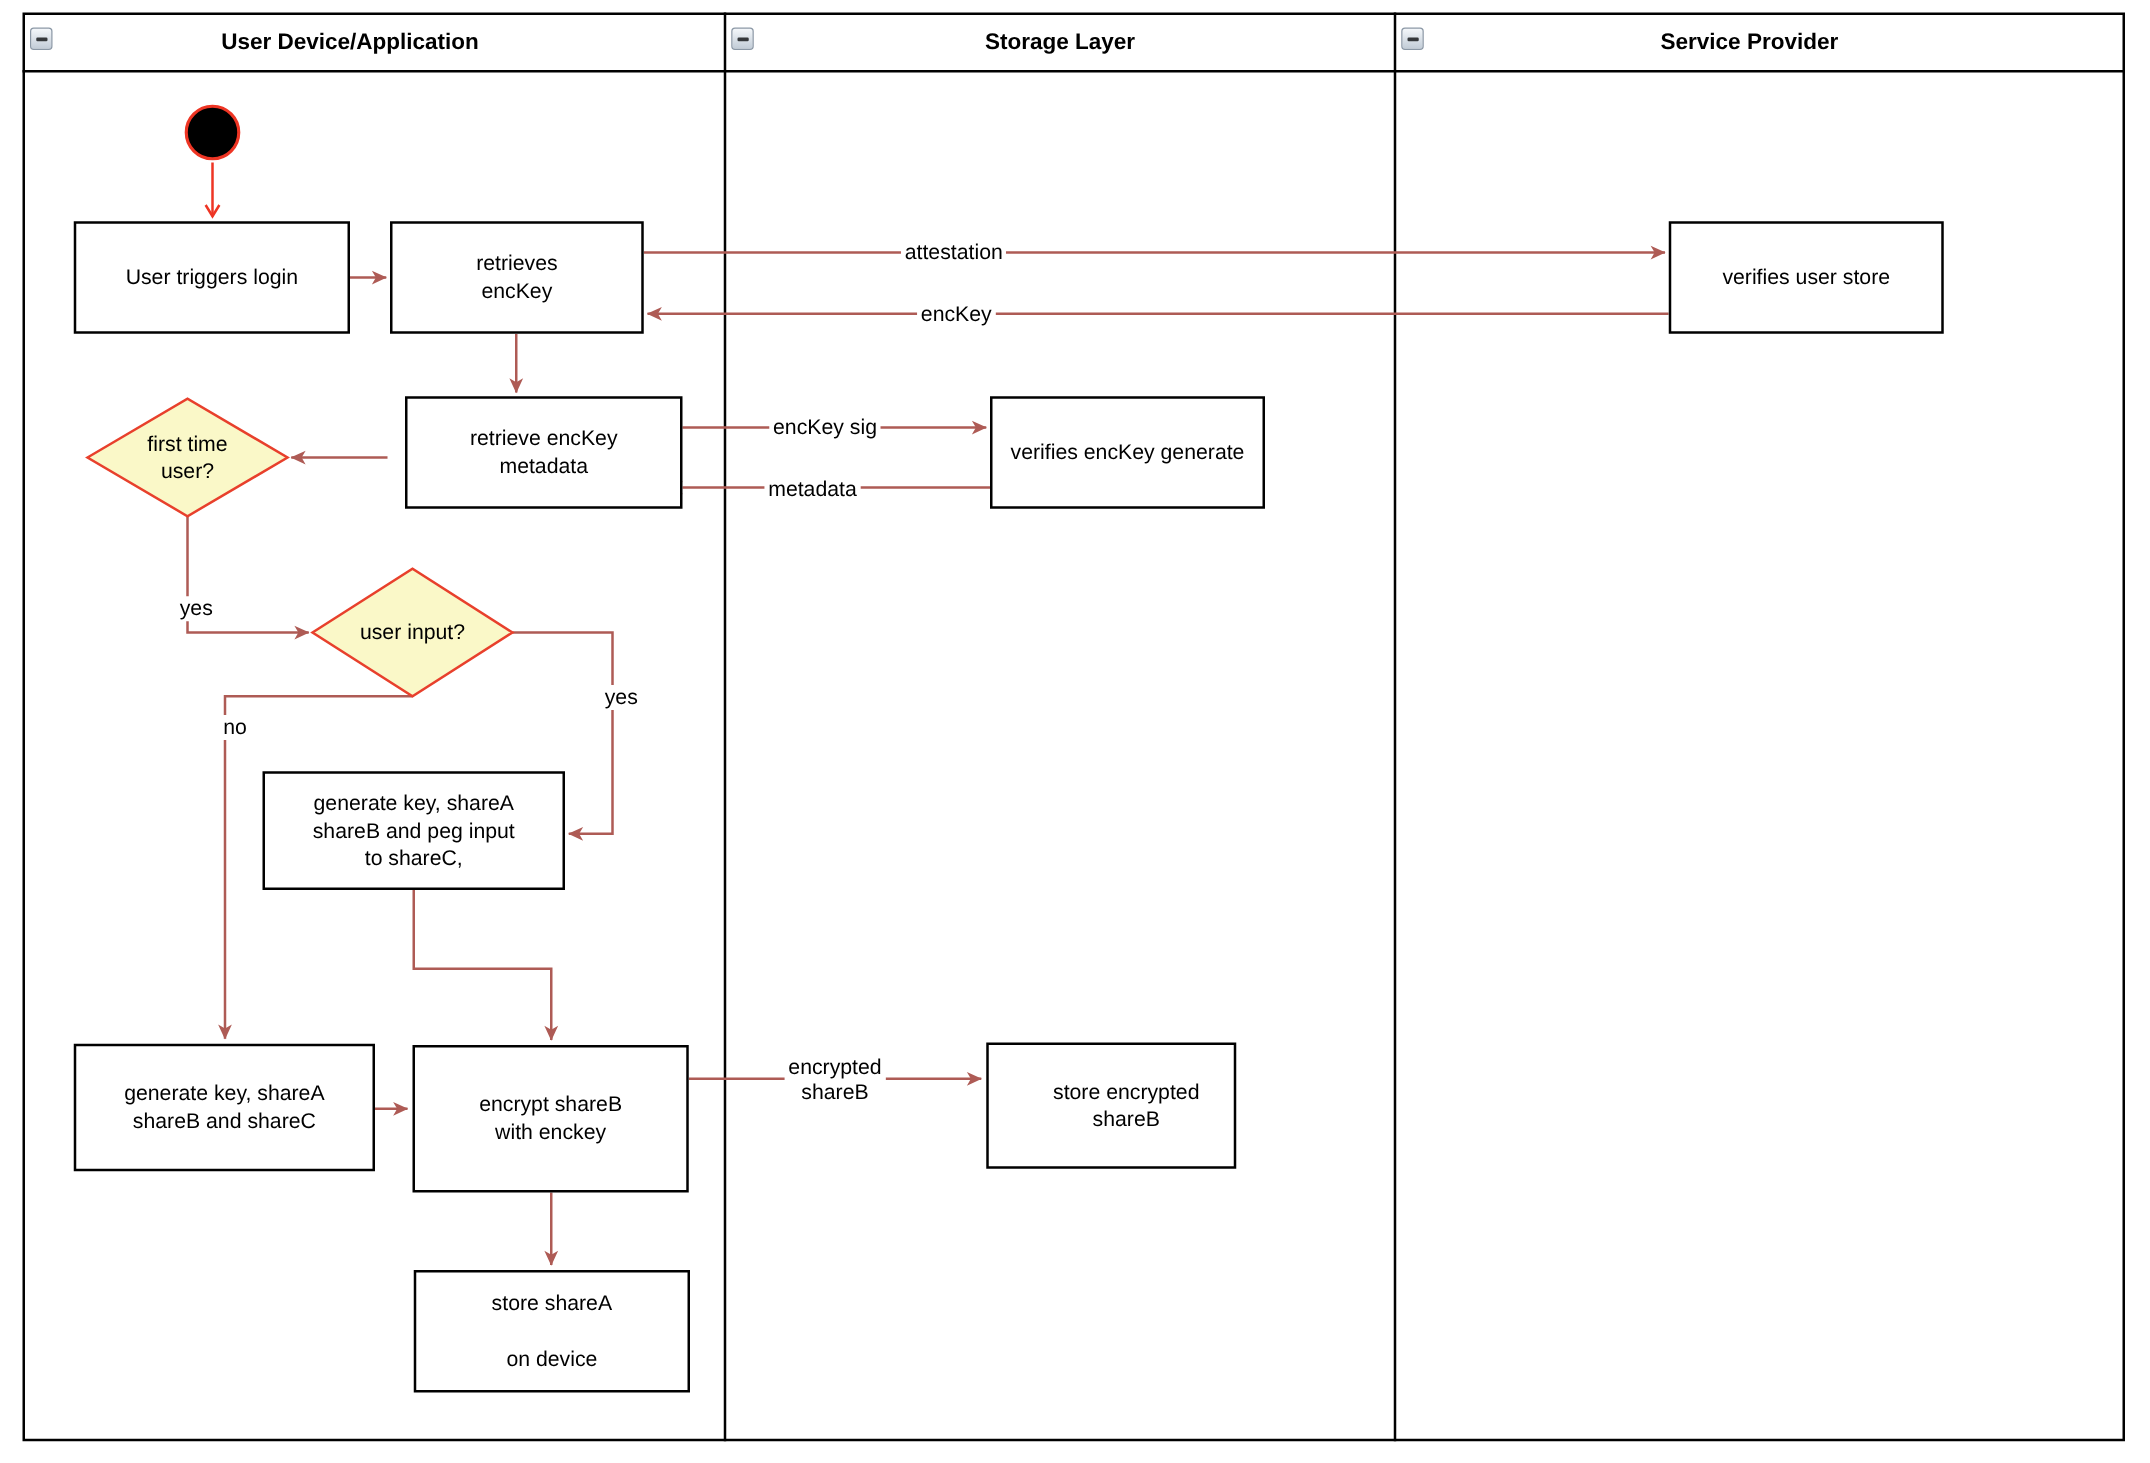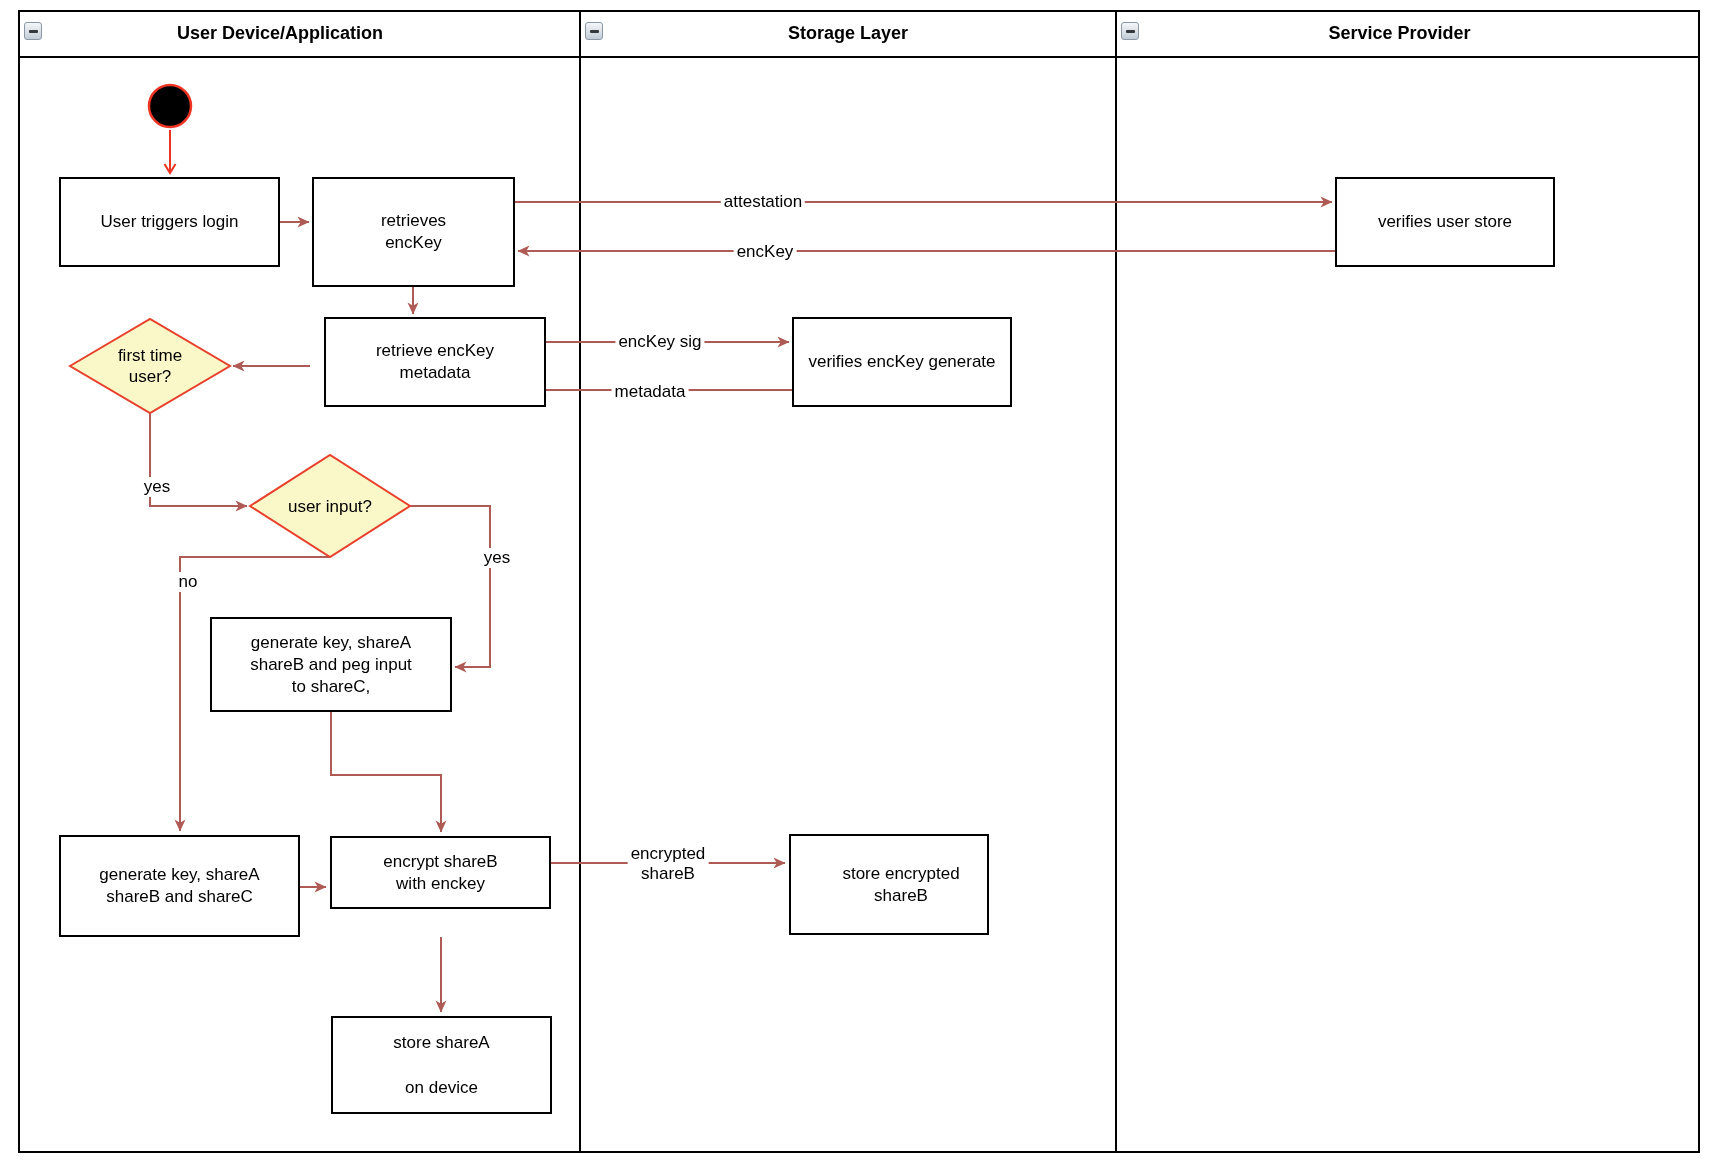--- a/index.html
+++ b/index.html
@@ -87,21 +87,21 @@
   <path d="M441,937 L441,1012" style="fill:none;stroke:var(--edge);stroke-width:2;" marker-end="url(#mEdge)"></path>
 
   <polygon points="70,366 150,319 230,366 150,413" style="fill:var(--diamond-fill);stroke:var(--diamond-border);stroke-width:2;"></polygon>
   <polygon points="250,506 330,455 410,506 330,557" style="fill:var(--diamond-fill);stroke:var(--diamond-border);stroke-width:2;"></polygon>
 </svg>
 
 <div class="abs node" style="left:59px;top:177px;width:221px;height:90px;">
   <div class="nowrap">User triggers login</div>
 </div>
 
-<div class="abs node" style="left:312px;top:177px;width:203px;height:110px;">
+<div class="abs node" style="left:312px;top:177px;width:203px;height:90px;">
   <div>retrieves</div>
   <div>encKey</div>
 </div>
 
 <div class="abs node" style="left:1335px;top:177px;width:220px;height:90px;">
   <div class="nowrap">verifies user store</div>
 </div>
 
 <div class="abs node" style="left:324px;top:317px;width:222px;height:90px;">
   <div>retrieve encKey</div>
@@ -116,21 +116,21 @@
   <div>generate key, shareA</div>
   <div>shareB and peg input</div>
   <div>to shareC,</div>
 </div>
 
 <div class="abs node" style="left:59px;top:835px;width:241px;height:102px;">
   <div>generate key, shareA</div>
   <div>shareB and shareC</div>
 </div>
 
-<div class="abs node" style="left:330px;top:836px;width:221px;height:73px;">
+<div class="abs node" style="left:330px;top:836px;width:221px;height:118px;">
   <div>encrypt shareB</div>
   <div>with enckey</div>
 </div>
 
 <div class="abs node" style="left:789px;top:834px;width:200px;height:101px;padding-left:24px;">
   <div>store encrypted</div>
   <div>shareB</div>
 </div>
 
 <div class="abs node" style="left:331px;top:1016px;width:221px;height:98px;gap:23px;">

